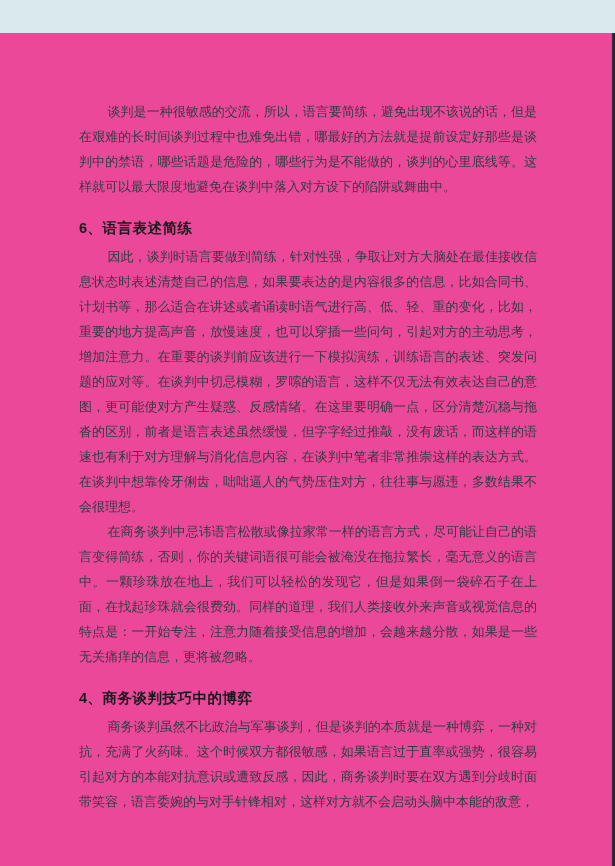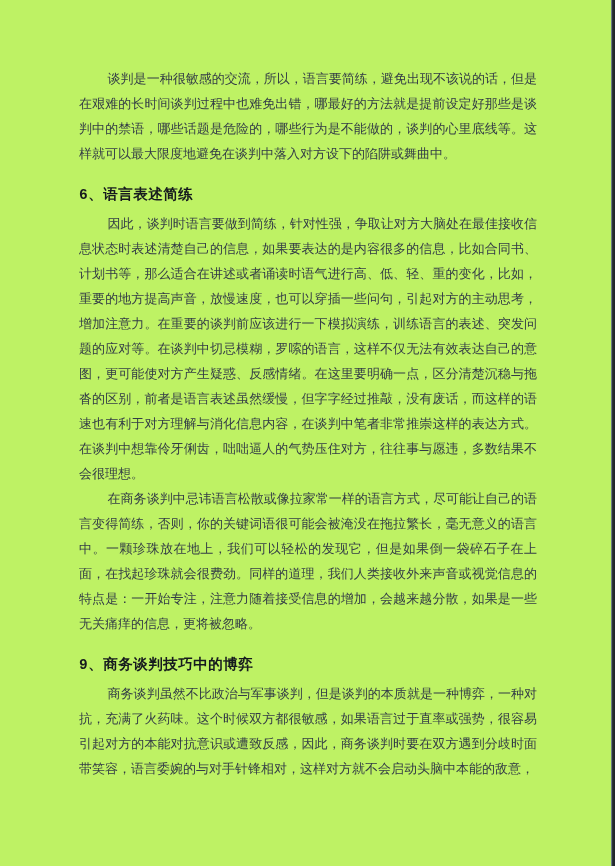--- a/index.html
+++ b/index.html
@@ -10,21 +10,22 @@
     width: 615px;
     height: 866px;
     background: #d9e9ee;
     overflow: hidden;
     position: relative;
     font-family: "Liberation Serif", serif;
   }
   .page {
     position: absolute;
     inset: 0;
-    background: #bef264;
+    background: #ec4899;
+    margin-top: 33px;
   }
   .page-edge {
     position: absolute;
     top: 0;
     right: 0;
     width: 4px;
     height: 100%;
     background: linear-gradient(to right, #8aa0a9 0%, #272d32 40%, #1d2327 100%);
   }
   .content {
@@ -38,21 +39,21 @@
     text-align: justify;
     letter-spacing: 0;
   }
   .content p {
     margin: 0;
     text-indent: 2.2em;
     line-break: loose;
     overflow-wrap: break-word;
   }
   .content h2 {
-    font-family: Liberation Mono, monospace;
+    font-family: Liberation Sans, sans-serif;
     font-size: 14.5px;
     font-weight: 700;
     color: #161a1e;
     line-height: 25px;
     margin: 17px 0 3px 0;
     text-indent: 0;
     letter-spacing: 0.5px;
   }
 </style>
 </head>
@@ -62,20 +63,20 @@
   <div class="content">
 
     <p>谈判是一种很敏感的交流，所以，语言要简练，避免出现不该说的话，但是在艰难的长时间谈判过程中也难免出错，哪最好的方法就是提前设定好那些是谈判中的禁语，哪些话题是危险的，哪些行为是不能做的，谈判的心里底线等。这样就可以最大限度地避免在谈判中落入对方设下的陷阱或舞曲中。</p>
 
     <h2>6、语言表述简练</h2>
 
     <p>因此，谈判时语言要做到简练，针对性强，争取让对方大脑处在最佳接收信息状态时表述清楚自己的信息，如果要表达的是内容很多的信息，比如合同书、计划书等，那么适合在讲述或者诵读时语气进行高、低、轻、重的变化，比如，重要的地方提高声音，放慢速度，也可以穿插一些问句，引起对方的主动思考，增加注意力。在重要的谈判前应该进行一下模拟演练，训练语言的表述、突发问题的应对等。在谈判中切忌模糊，罗嗦的语言，这样不仅无法有效表达自己的意图，更可能使对方产生疑惑、反感情绪。在这里要明确一点，区分清楚沉稳与拖沓的区别，前者是语言表述虽然缓慢，但字字经过推敲，没有废话，而这样的语速也有利于对方理解与消化信息内容，在谈判中笔者非常推崇这样的表达方式。在谈判中想靠伶牙俐齿，咄咄逼人的气势压住对方，往往事与愿违，多数结果不会很理想。</p>
 
     <p>在商务谈判中忌讳语言松散或像拉家常一样的语言方式，尽可能让自己的语言变得简练，否则，你的关键词语很可能会被淹没在拖拉繁长，毫无意义的语言中。一颗珍珠放在地上，我们可以轻松的发现它，但是如果倒一袋碎石子在上面，在找起珍珠就会很费劲。同样的道理，我们人类接收外来声音或视觉信息的特点是：一开始专注，注意力随着接受信息的增加，会越来越分散，如果是一些无关痛痒的信息，更将被忽略。</p>
 
-    <h2>9、商务谈判技巧中的博弈</h2>
+    <h2>4、商务谈判技巧中的博弈</h2>
 
     <p>商务谈判虽然不比政治与军事谈判，但是谈判的本质就是一种博弈，一种对抗，充满了火药味。这个时候双方都很敏感，如果语言过于直率或强势，很容易引起对方的本能对抗意识或遭致反感，因此，商务谈判时要在双方遇到分歧时面带笑容，语言委婉的与对手针锋相对，这样对方就不会启动头脑中本能的敌意，</p>
 
   </div>
 
   <div class="page-edge"></div>
 </div>
 
 </body></html>

